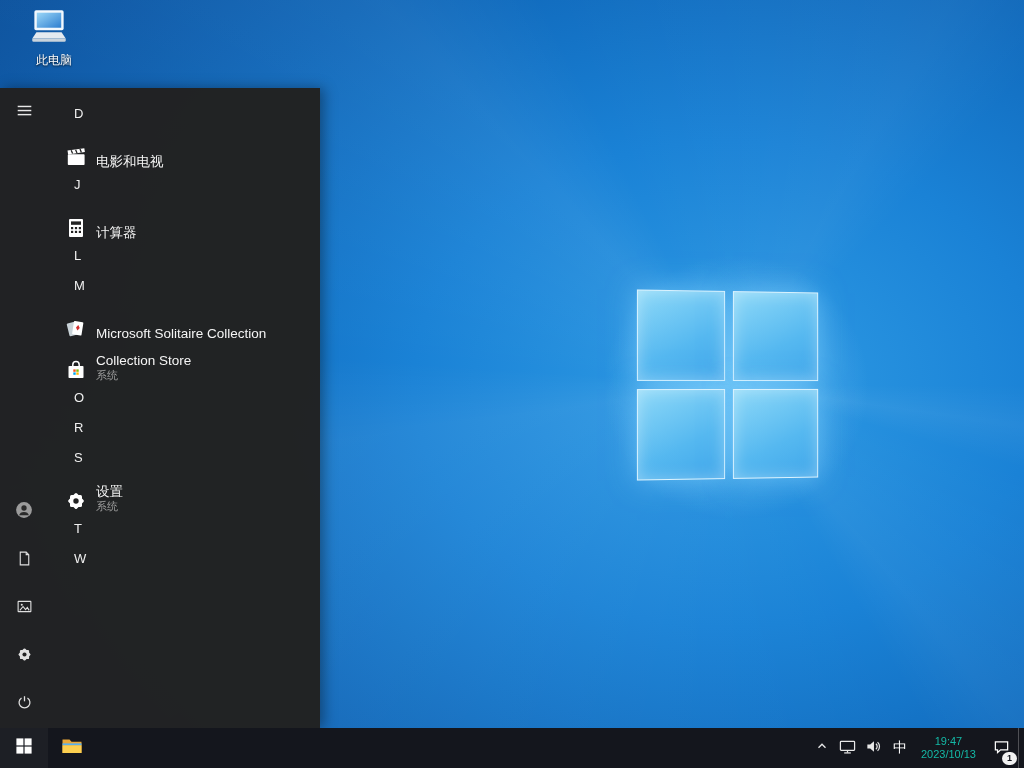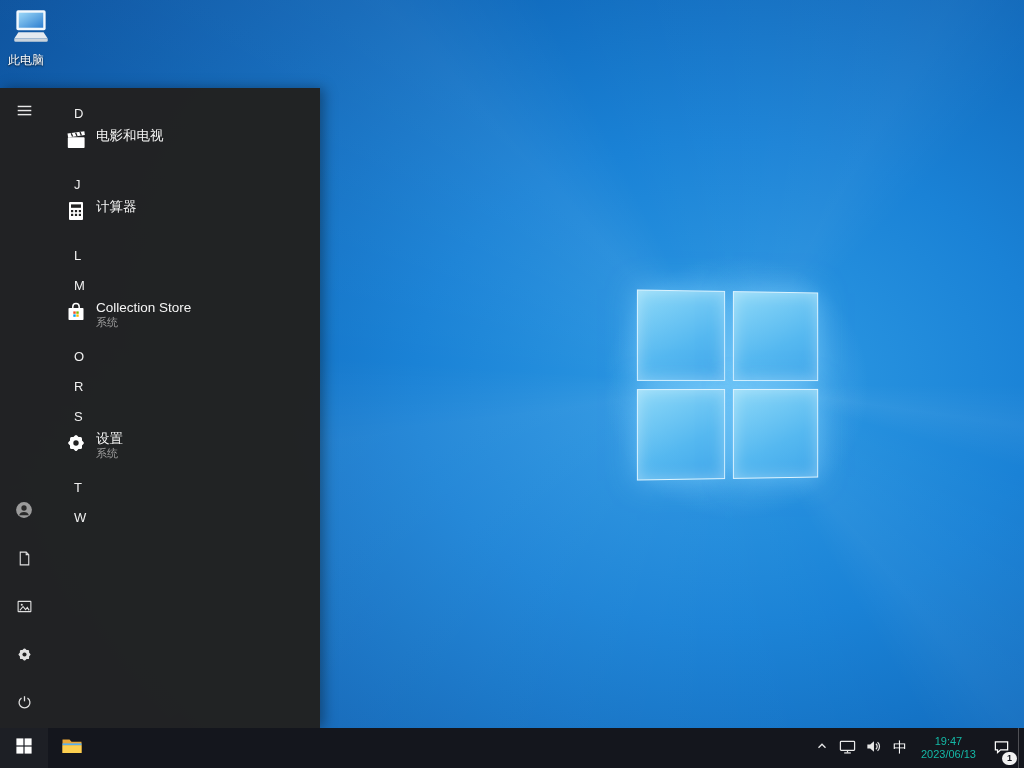--- a/index.html
+++ b/index.html
@@ -21,35 +21,35 @@
     background:radial-gradient(circle, rgba(150,220,255,.50) 0%, rgba(150,220,255,0) 68%);}
   .win-hero{position:absolute;left:636px;top:291px;width:186px;height:188px;
     display:grid;grid-template-columns:1fr 1fr;grid-template-rows:1fr 1fr;gap:8px;
     transform:perspective(1300px) rotateY(13deg);}
   .pane{background:linear-gradient(155deg,#8ed9f8 0%,#55b8f0 60%,#3fa6ea 100%);
     border:1px solid rgba(225,246,255,.95);
     box-shadow:inset 0 0 16px rgba(255,255,255,.35), 0 0 26px rgba(130,210,255,.55);}
 
   
   .desktop-icon{position:absolute;left:8px;top:8px;width:64px;display:flex;
-    flex-direction:column;align-items:flex-start;cursor:default;z-index:1;}
+    flex-direction:column;align-items:flex-end;cursor:default;z-index:1;}
   .desktop-icon .lbl{margin-top:2px;font-size:12px;color:#fff;
     text-shadow:0 1px 2px rgba(0,0,0,.85);white-space:nowrap;}
 
   
   .start-menu{position:absolute;left:0;top:88px;width:320px;height:640px;z-index:5;
     background:rgba(34,34,34,.985);display:flex;color:#f2f2f2;
     box-shadow:4px 0 12px rgba(0,0,0,.35);}
   .rail{width:48px;display:flex;flex-direction:column;align-items:center;flex:none;}
   .rail-btn{width:48px;height:48px;display:flex;align-items:center;justify-content:center;cursor:pointer;}
   .rail-spacer{flex:1;}
   .app-list{flex:1;padding-top:10px;overflow:hidden;}
   .section-letter{height:30px;display:flex;align-items:center;padding-left:26px;
     font-size:13px;color:#f0f0f0;cursor:pointer;}
-  .app-row{height:41px;display:flex;align-items:flex-start;cursor:pointer;}
+  .app-row{height:41px;display:flex;align-items:flex-end;cursor:pointer;}
   .app-icon{width:24px;height:24px;margin-left:16px;flex:none;display:flex;
     align-items:center;justify-content:center;}
   .app-text{margin-left:8px;display:flex;flex-direction:column;justify-content:center;min-width:0;}
   .app-label{font-size:13.5px;color:#f5f5f5;line-height:15px;white-space:nowrap;}
   .app-sub{font-size:11px;color:#9d9d9d;line-height:13px;margin-top:1px;}
   .row-chevron{margin-left:auto;margin-right:17px;display:flex;align-items:center;}
 
   
   .taskbar{position:absolute;left:0;bottom:0;width:1024px;height:40px;
     background:#14161d;z-index:10;display:flex;align-items:center;}
@@ -203,20 +203,32 @@
             <span class="app-label">计算器</span>
           </span>
       </div>
 
       <div class="section-letter">L</div>
 
       <div class="section-letter">M</div>
       <div class="app-row">
         <span class="app-icon">
           <svg viewBox="0 0 24 24" width="24" height="24">
+            <rect x="4" y="5.5" width="9" height="13" rx="1" fill="#c9d3d8" transform="rotate(-14 8.5 12)"></rect>
+            <rect x="9" y="4.5" width="9.5" height="13.5" rx="1" fill="#fff" transform="rotate(9 13.8 11.2)"></rect>
+            <path d="M13.8 7.9 l1.9 2.8 -1.9 2.8 -1.9 -2.8 z" fill="#d32f2f" transform="rotate(9 13.8 11.2)"></path>
+          </svg>
+        </span>
+        <span class="app-text">
+            <span class="app-label">Microsoft Solitaire Collection</span>
+          </span>
+      </div>
+      <div class="app-row">
+        <span class="app-icon">
+          <svg viewBox="0 0 24 24" width="24" height="24">
             <path d="M8.8 8 v-1.3 a3.2 3.2 0 0 1 6.4 0 V8" fill="none" stroke="#fff" stroke-width="1.5"></path>
             <rect x="4.5" y="8" width="15" height="12" rx="0.8" fill="#fff"></rect>
             <rect x="9.3" y="11.4" width="2.4" height="2.4" fill="#f25022"></rect>
             <rect x="12.3" y="11.4" width="2.4" height="2.4" fill="#7fba00"></rect>
             <rect x="9.3" y="14.4" width="2.4" height="2.4" fill="#00a4ef"></rect>
             <rect x="12.3" y="14.4" width="2.4" height="2.4" fill="#ffb900"></rect>
           </svg>
         </span>
         <span class="app-text">
           <span class="app-label">Collection Store</span>
@@ -299,21 +311,21 @@
             <path d="M2.5 7 h3 L9.5 3.5 v11 L5.5 11 h-3 z" fill="#e8e8e8"></path>
             <path d="M11.5 6.2 a3.5 3.5 0 0 1 0 5.6 M13.3 4.4 a6.2 6.2 0 0 1 0 9.2" fill="none" stroke="#e8e8e8" stroke-width="1.3"></path>
           </svg>
         </span>
       </div>
       <div class="tray-btn">
         <span class="ime">中</span>
       </div>
       <div class="clock">
         <div>19:47</div>
-        <div>2023/06/13</div>
+        <div>2023/10/13</div>
       </div>
       <div class="tray-btn w34">
         <span>
           <svg viewBox="0 0 18 18" width="17" height="17" fill="none" stroke="#fff" stroke-width="1.3">
             <path d="M2.5 4 H15.5 V12.5 H8 L4.8 15.4 V12.5 H2.5 z"></path>
           </svg>
         </span>
         <span class="badge">1</span>
       </div>
       <div class="show-desktop"></div>

